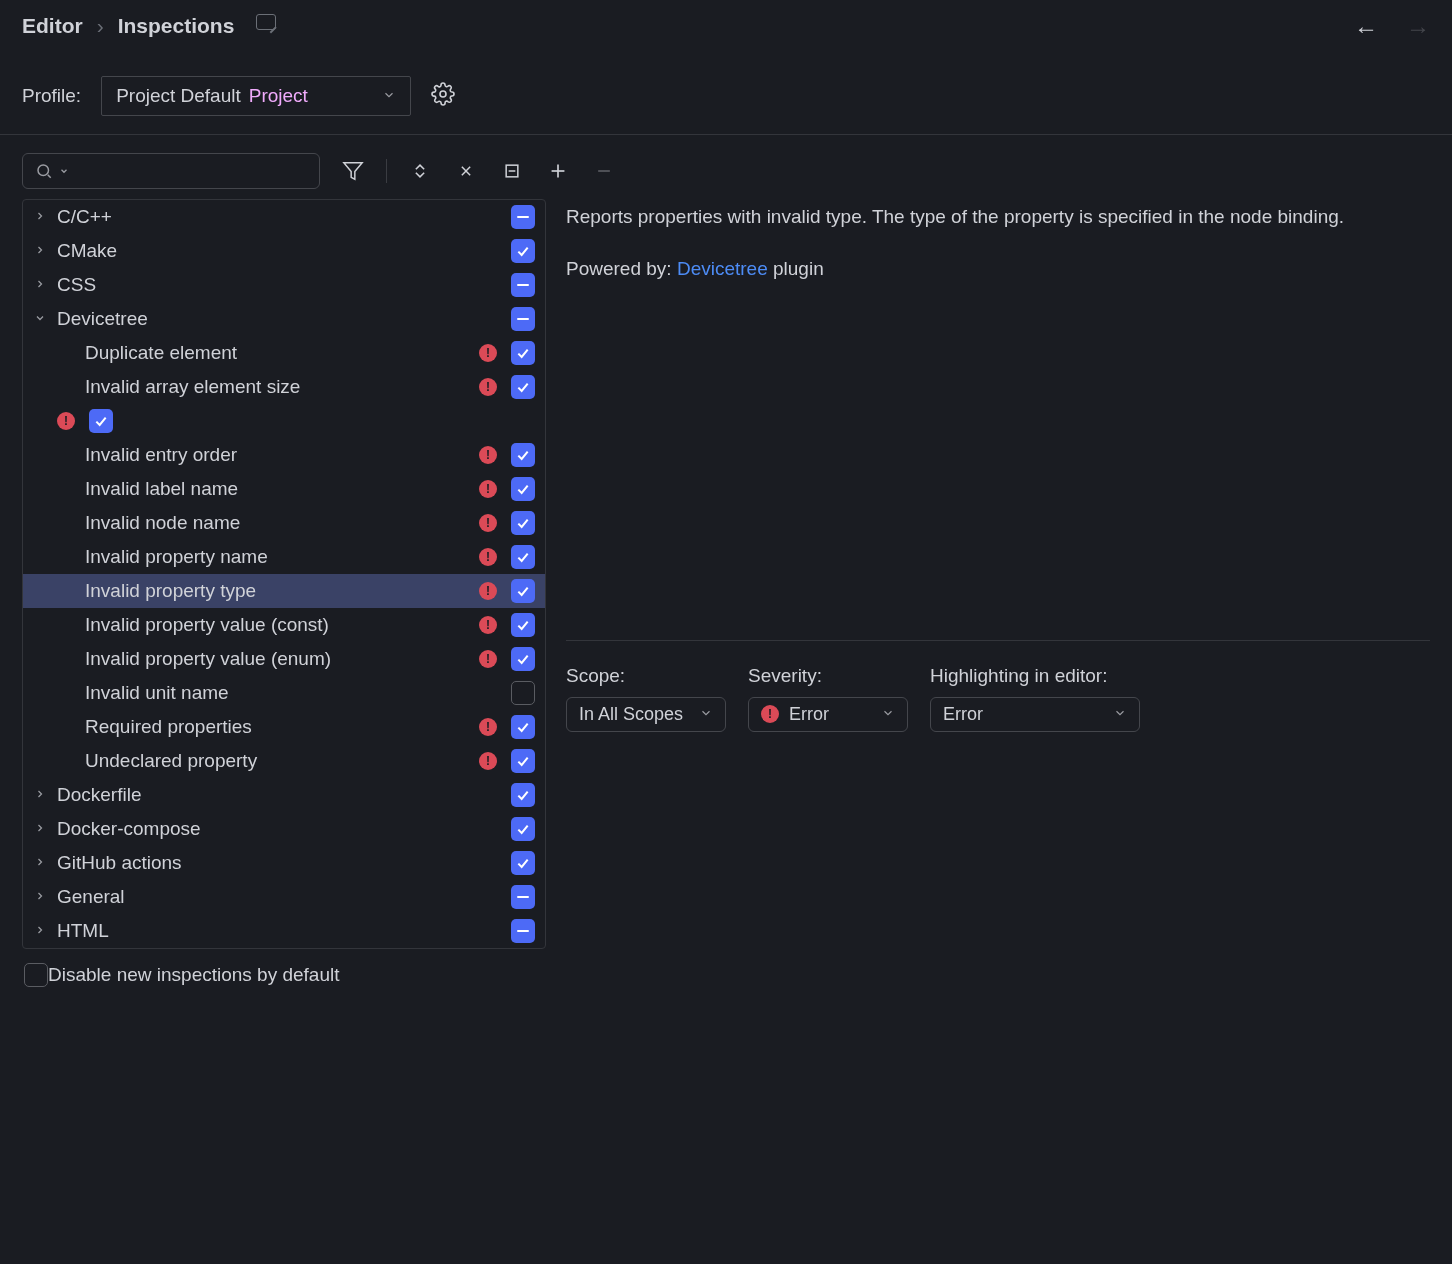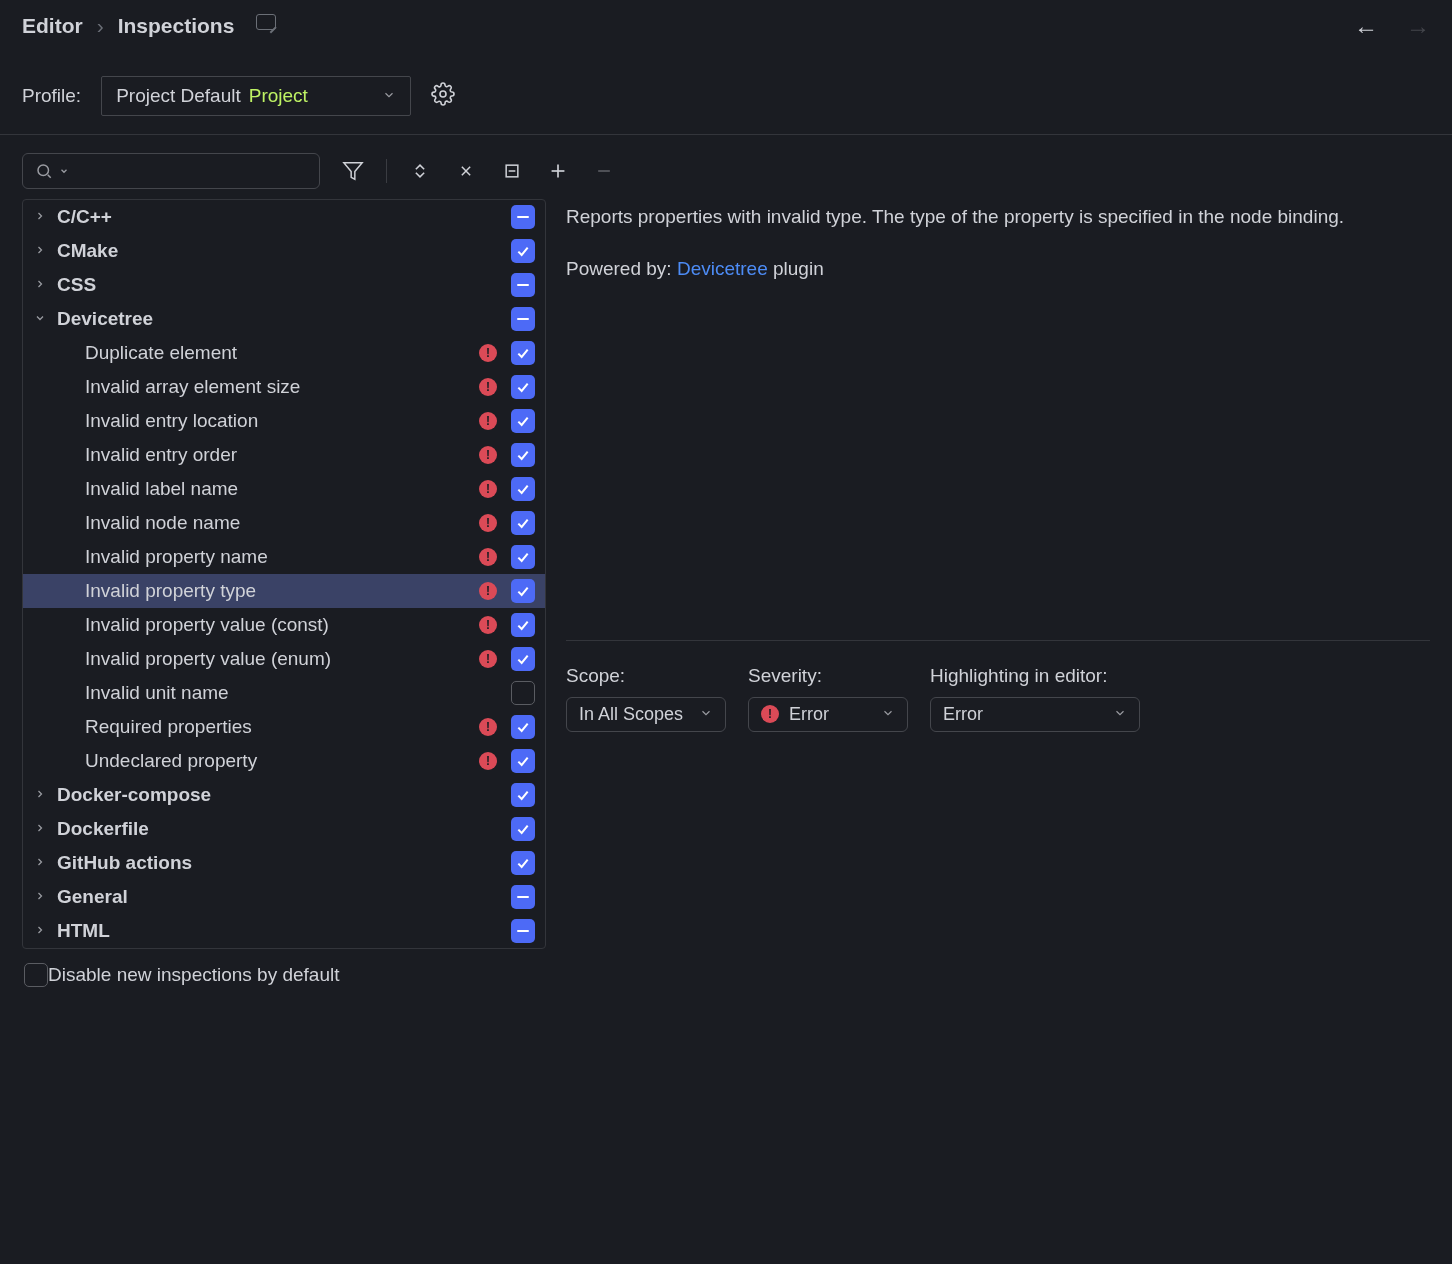--- a/index.html
+++ b/index.html
@@ -82,21 +82,21 @@
       align-items: center;
       gap: 8px;
       border: 1px solid #44464c;
       border-radius: 2px;
       padding: 8px 14px;
       font-size: 19px;
       cursor: pointer;
       min-width: 310px;
     }
     .profile-scope {
-      color: #bef264;
+      color: #f0abfc;
     }
     .chevron-down {
       margin-left: auto;
       color: #9a9ca2;
     }
     .gear-icon {
       color: #d0d2d8;
       cursor: pointer;
     }
     .toolbar {
@@ -167,21 +167,21 @@
       width: 18px;
     }
     .row-label {
       font-size: 19px;
       flex: 1;
       white-space: nowrap;
       overflow: hidden;
       text-overflow: ellipsis;
     }
     .row-label.bold {
-      font-weight: 700;
+      font-weight: 400;
     }
     .row-label.child { padding-left: 28px; }
     .badge-err {
       width: 18px;
       height: 18px;
       border-radius: 50%;
       background: #db4a57;
       display: inline-flex;
       align-items: center;
       justify-content: center;
@@ -417,21 +417,20 @@
             <span class="row-label child">Invalid array element size</span>
             <span class="badge-err">!</span>
             <span class="check on">
               <svg viewBox="0 0 24 24" fill="none" stroke="currentColor" stroke-width="3">
                 <polyline points="5 13 10 18 19 7"></polyline>
               </svg>
             </span>
           </div>
           <div class="tree-row">
             <span class="chev-none"></span>
-            <span class="row-label child">Invalid entry location</span>
             <span class="badge-err">!</span>
             <span class="check on">
               <svg viewBox="0 0 24 24" fill="none" stroke="currentColor" stroke-width="3">
                 <polyline points="5 13 10 18 19 7"></polyline>
               </svg>
             </span>
           </div>
           <div class="tree-row">
             <span class="chev-none"></span>
             <span class="row-label child">Invalid entry order</span>
@@ -524,32 +523,32 @@
             <span class="check on">
               <svg viewBox="0 0 24 24" fill="none" stroke="currentColor" stroke-width="3">
                 <polyline points="5 13 10 18 19 7"></polyline>
               </svg>
             </span>
           </div>
           <div class="tree-row">
             <span class="chev"><svg width="12" height="12" viewBox="0 0 24 24" fill="none" stroke="currentColor" stroke-width="2.5">
                 <polyline points="9 6 15 12 9 18"></polyline>
               </svg></span>
+            <span class="row-label bold">Dockerfile</span>
+            <span class="check on">
+              <svg viewBox="0 0 24 24" fill="none" stroke="currentColor" stroke-width="3">
+                <polyline points="5 13 10 18 19 7"></polyline>
+              </svg>
+            </span>
+          </div>
+          <div class="tree-row">
+            <span class="chev"><svg width="12" height="12" viewBox="0 0 24 24" fill="none" stroke="currentColor" stroke-width="2.5">
+                <polyline points="9 6 15 12 9 18"></polyline>
+              </svg></span>
             <span class="row-label bold">Docker-compose</span>
-            <span class="check on">
-              <svg viewBox="0 0 24 24" fill="none" stroke="currentColor" stroke-width="3">
-                <polyline points="5 13 10 18 19 7"></polyline>
-              </svg>
-            </span>
-          </div>
-          <div class="tree-row">
-            <span class="chev"><svg width="12" height="12" viewBox="0 0 24 24" fill="none" stroke="currentColor" stroke-width="2.5">
-                <polyline points="9 6 15 12 9 18"></polyline>
-              </svg></span>
-            <span class="row-label bold">Dockerfile</span>
             <span class="check on">
               <svg viewBox="0 0 24 24" fill="none" stroke="currentColor" stroke-width="3">
                 <polyline points="5 13 10 18 19 7"></polyline>
               </svg>
             </span>
           </div>
           <div class="tree-row">
             <span class="chev"><svg width="12" height="12" viewBox="0 0 24 24" fill="none" stroke="currentColor" stroke-width="2.5">
                 <polyline points="9 6 15 12 9 18"></polyline>
               </svg></span>

